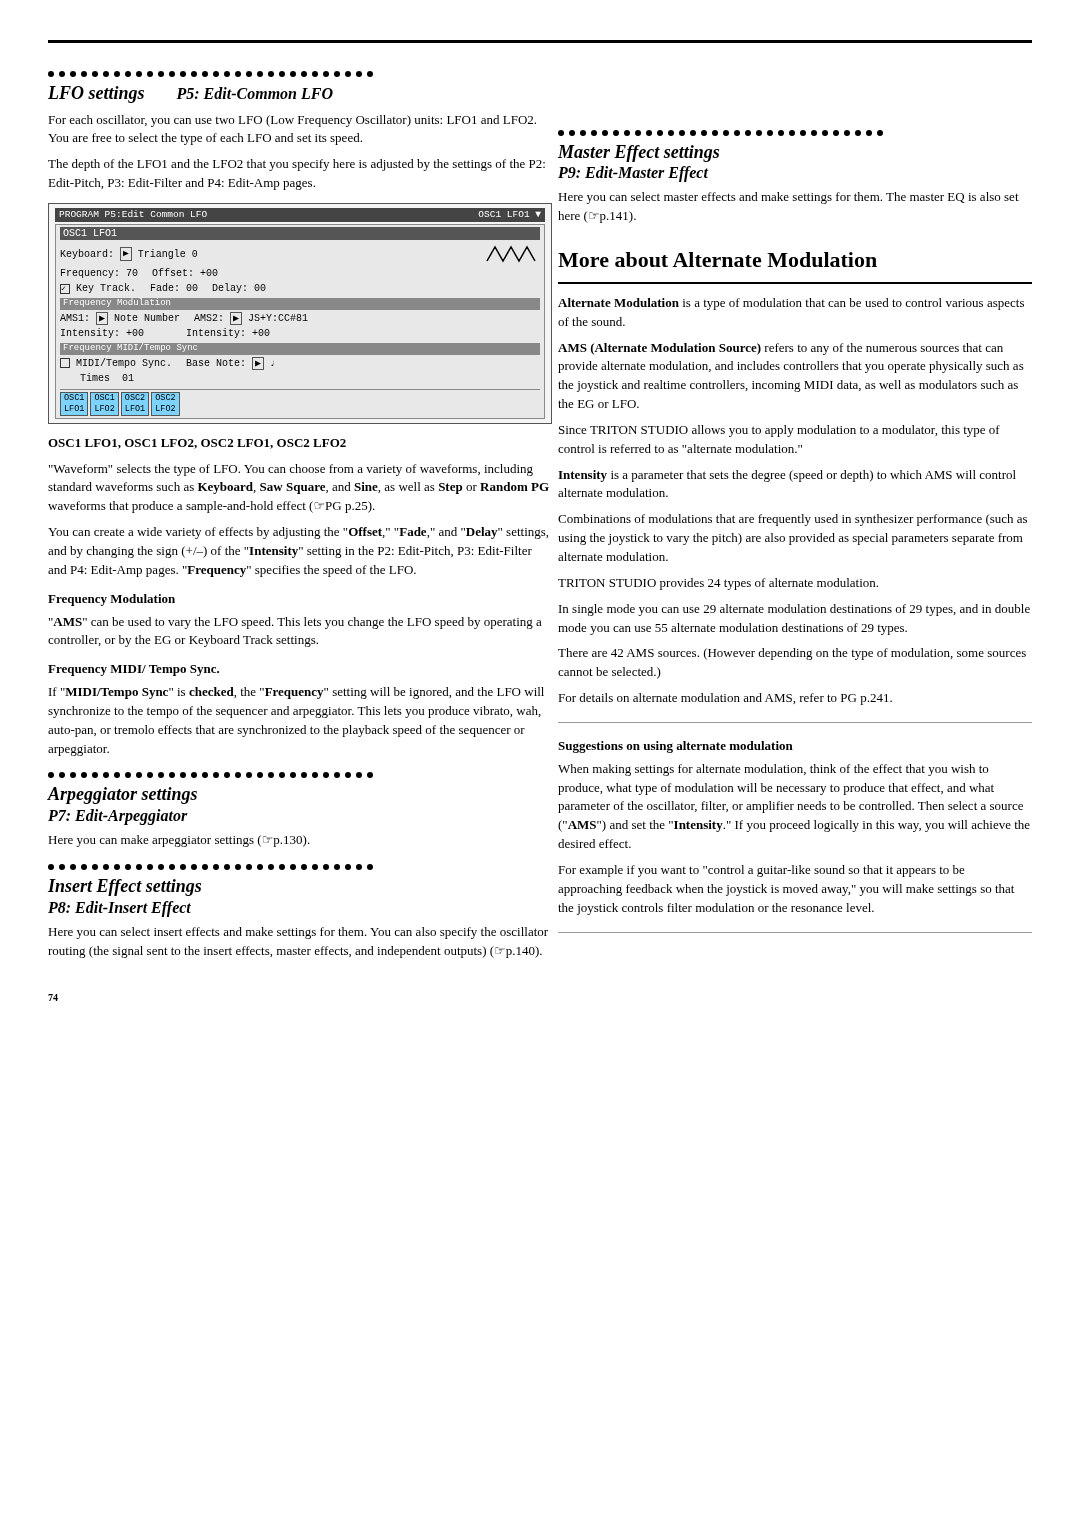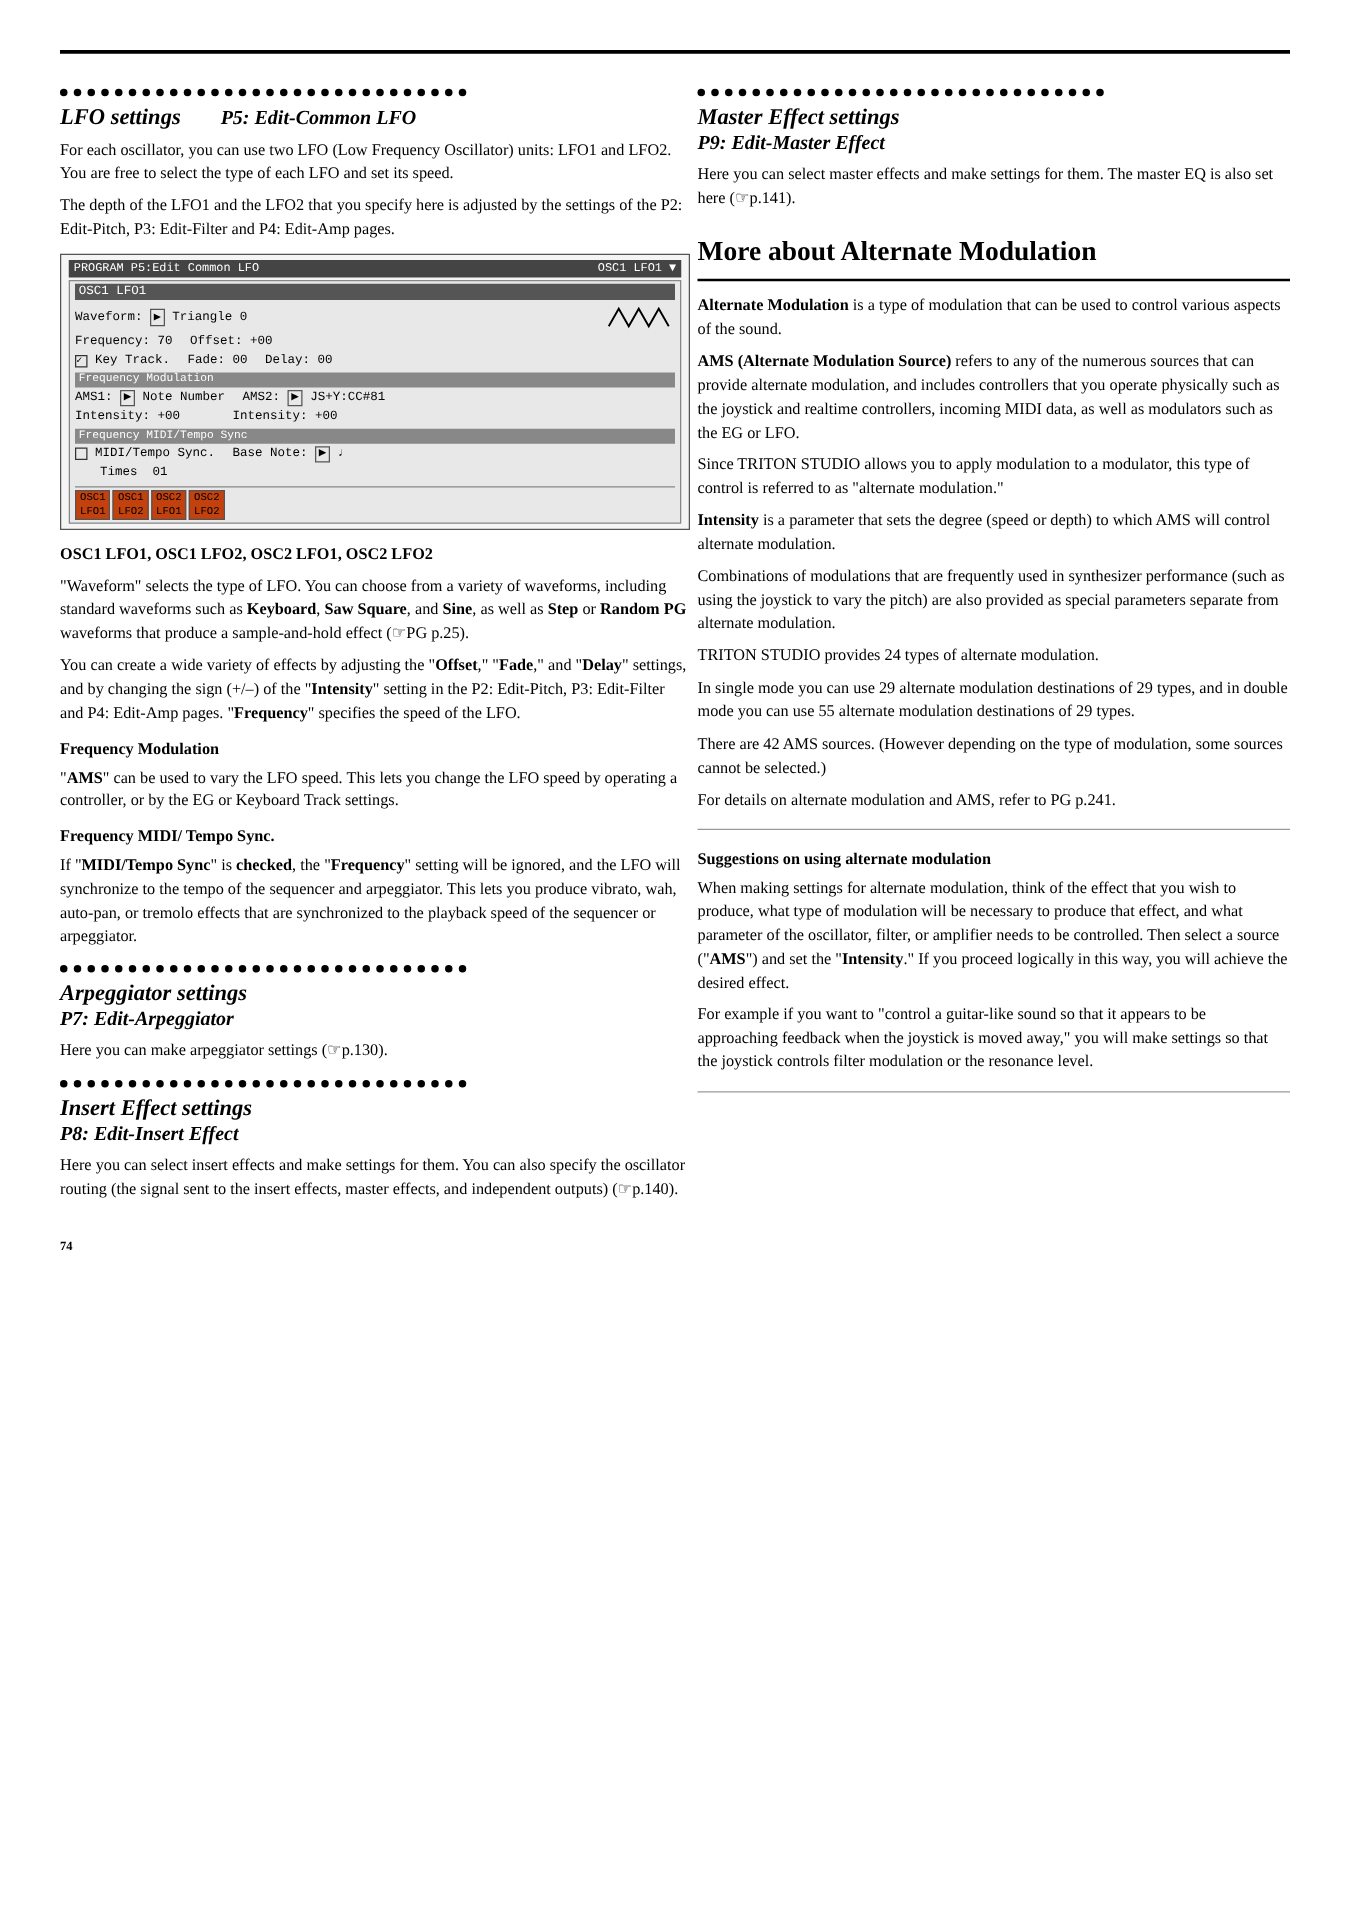--- a/index.html
+++ b/index.html
@@ -17,20 +17,21 @@
       min-height: 1528px;
       padding: 40px 48px 48px 48px;
       position: relative;
     }
     .top-border {
       border-top: 3px solid #000;
       margin-bottom: 28px;
     }
     .two-col {
       display: flex;
+      align-items: center;
     }
     .left-col {
       flex: 1.05;
     }
     .right-col {
       flex: 1;
     }
     .section-title-inline {
       display: flex;
       gap: 32px;
@@ -106,21 +107,21 @@
       display: flex;
       gap: 2px;
       margin-top: 3px;
       border-top: 1px solid #888;
       padding-top: 2px;
     }
     .screen-tab {
       font-size: 8.5px;
       border: 1px solid #555;
       padding: 0 3px;
-      background: #c2410c;
+      background: #7dd3fc;
     }
     .sub-heading {
       font-weight: bold;
       font-size: 13px;
       margin-top: 10px;
       margin-bottom: 4px;
     }
     .big-section-title {
       font-size: 22px;
       font-weight: bold;
@@ -205,21 +206,21 @@
         <p>The depth of the LFO1 and the LFO2 that you specify here is adjusted by the settings of the P2: Edit-Pitch, P3: Edit-Filter and P4: Edit-Amp pages.</p>
 
         <div class="device-screen">
           <div class="screen-title">
             <span>PROGRAM P5:Edit  Common LFO</span>
             <span>OSC1 LFO1 ▼</span>
           </div>
           <div style="border:1px solid #888; padding:2px 4px; background:#e8e8e8;">
             <div style="background:#555; color:#fff; font-size:10px; padding:0 3px; margin-bottom:2px;">OSC1 LFO1</div>
             <div class="screen-row">
-              <span>Waveform:</span>
+              <span>Keyboard:</span>
               <span style="border:1px solid #555; padding:0 2px; font-size:9.5px;">▶</span>
               <span>Triangle 0</span>
 
               <svg width="55" height="22" style="float:right; margin-left:auto;">
                 <polyline points="2,18 10,4 18,18 26,4 34,18 42,4 50,18" fill="none" stroke="#000" stroke-width="1.5"></polyline>
               </svg>
             </div>
             <div class="screen-row">
               <span>Frequency: 70</span>
               <span style="margin-left:8px;">Offset:</span>

